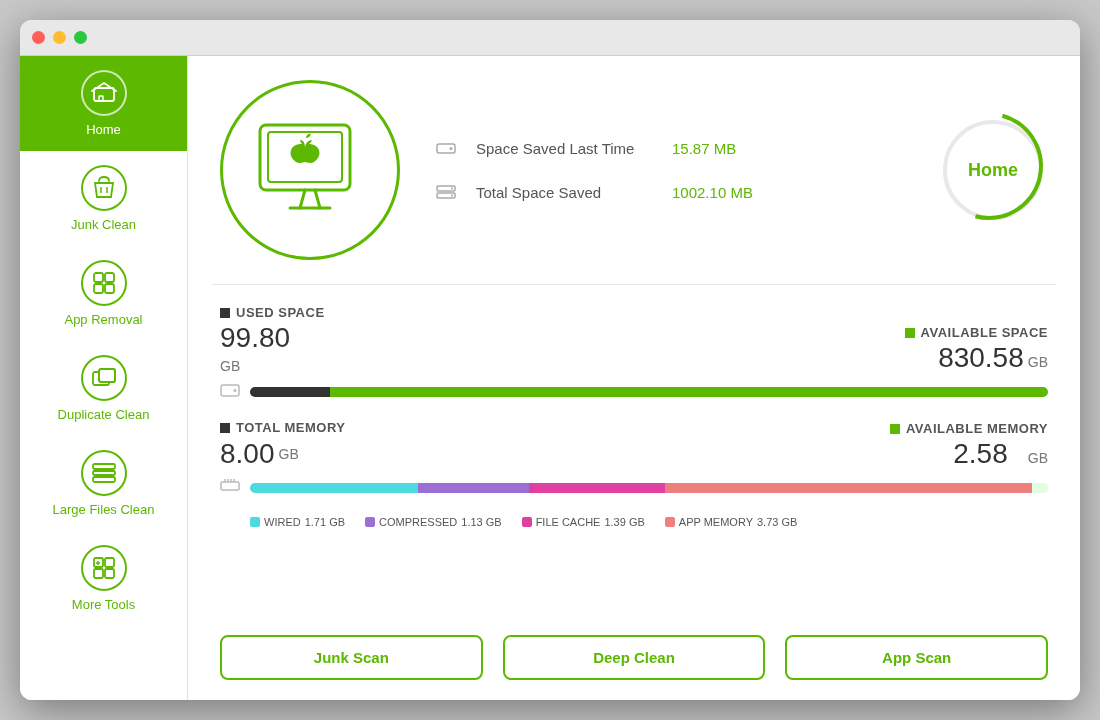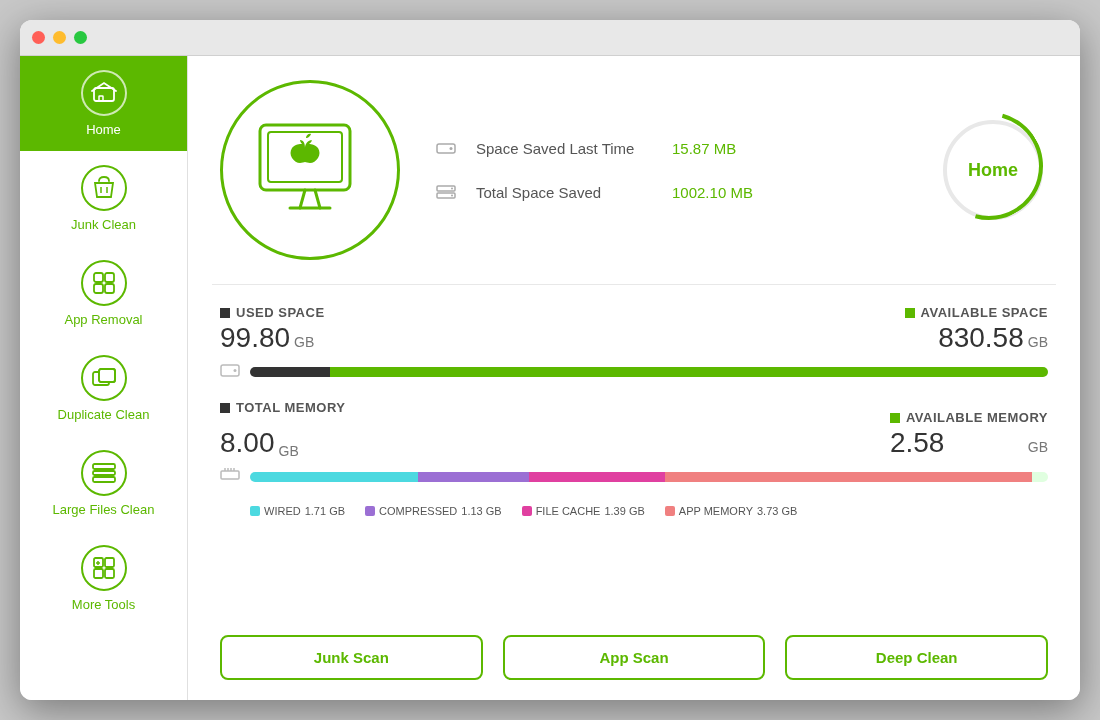--- a/index.html
+++ b/index.html
@@ -427,21 +427,21 @@
       <div class="divider"></div>
 
       <div class="storage-section">
 
         <div class="storage-row">
           <div>
             <div class="storage-label">
               <span class="sq" style="background:#333;"></span>
               <span>USED SPACE</span>
             </div>
-            <div style="display:flex;align-items:baseline;gap:4px;margin-top:2px;">
+            <div style="display:flex;align-items:baseline;gap:4px;margin-top:2px;flex-direction:column;">
               <span class="storage-value-large">99.80</span>
               <span style="font-size:14px;color:#777;">GB</span>
             </div>
           </div>
           <div style="text-align:right;">
             <div class="storage-label" style="justify-content:flex-start;">
               <span class="sq" style="background:#5cb800;"></span>
               <span>AVAILABLE SPACE</span>
             </div>
             <div style="display:flex;align-items:baseline;gap:4px;margin-top:2px;justify-content:flex-end;">
@@ -463,31 +463,31 @@
             <div class="bar-available" style="width:90%;"></div>
           </div>
         </div>
 
         <div class="storage-row">
           <div>
             <div class="storage-label">
               <span class="sq" style="background:#333;"></span>
               <span>TOTAL MEMORY</span>
             </div>
-            <div style="display:flex;align-items:flex-end;gap:4px;margin-top:12px;">
+            <div style="display:flex;align-items:center;gap:4px;margin-top:3px;">
               <span class="storage-value-large">8.00</span>
               <span style="font-size:14px;color:#777;">GB</span>
             </div>
           </div>
           <div style="text-align:right;">
             <div class="storage-label" style="justify-content:flex-end;">
               <span class="sq" style="background:#5cb800;"></span>
               <span>AVAILABLE MEMORY</span>
             </div>
-            <div style="display:flex;align-items:baseline;gap:3px;margin-top:2px;justify-content:space-between;">
+            <div style="display:flex;align-items:baseline;gap:20px;margin-top:2px;justify-content:flex-end;">
               <span class="storage-value-large">2.58</span>
               <span style="font-size:14px;color:#777;">GB</span>
             </div>
           </div>
         </div>
 
         <div class="storage-bar-container">
           <div class="storage-bar-icon">
             <svg width="20" height="20" viewBox="0 0 20 20" fill="none">
               <rect x="1" y="6" width="18" height="8" rx="1" stroke="#bbb" stroke-width="1.5" fill="none"></rect>
@@ -526,19 +526,19 @@
             <span class="legend-dot" style="background:#f08080;"></span>
             <span>APP MEMORY</span>
             <span>3.73 GB</span>
           </div>
         </div>
 
       </div>
 
       <div class="bottom-buttons">
         <button class="scan-button">Junk Scan</button>
+        <button class="scan-button">Deep Clean</button>
         <button class="scan-button">App Scan</button>
-        <button class="scan-button">Deep Clean</button>
       </div>
 
     </div>
   </div>
 </div>
 
 </body></html>

